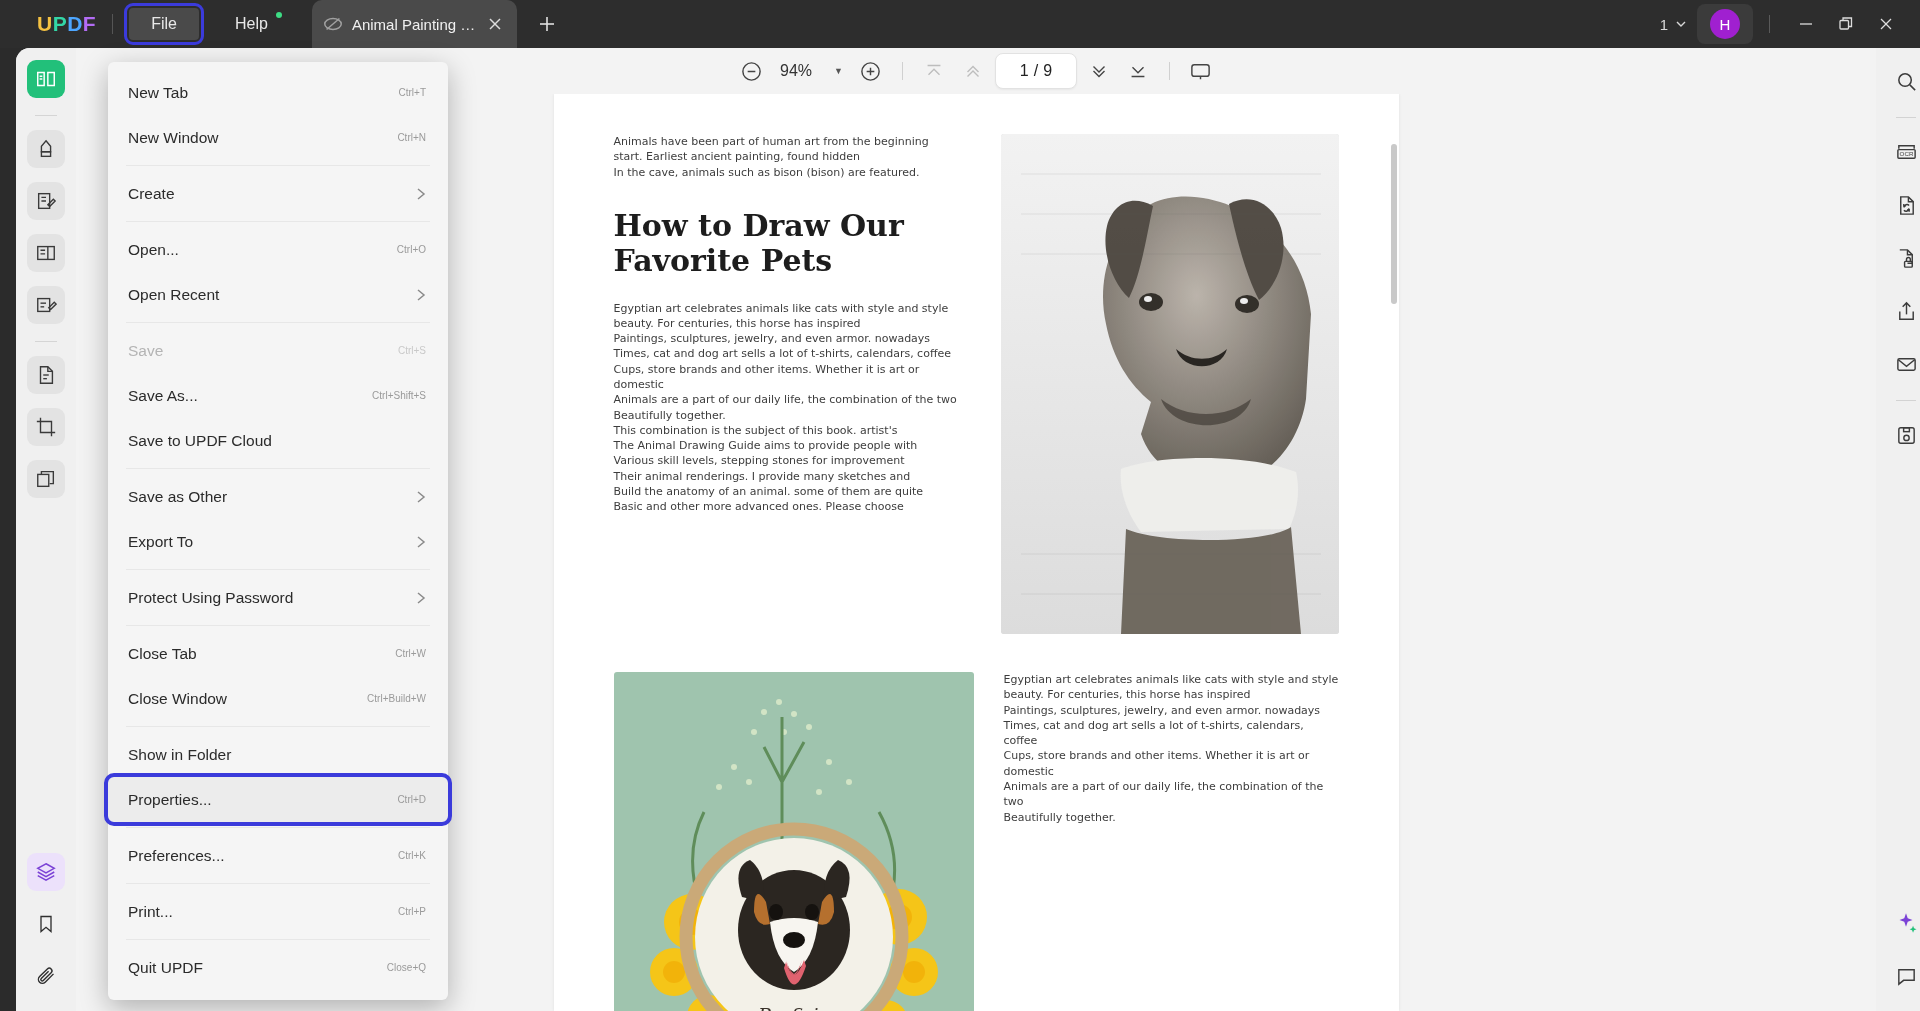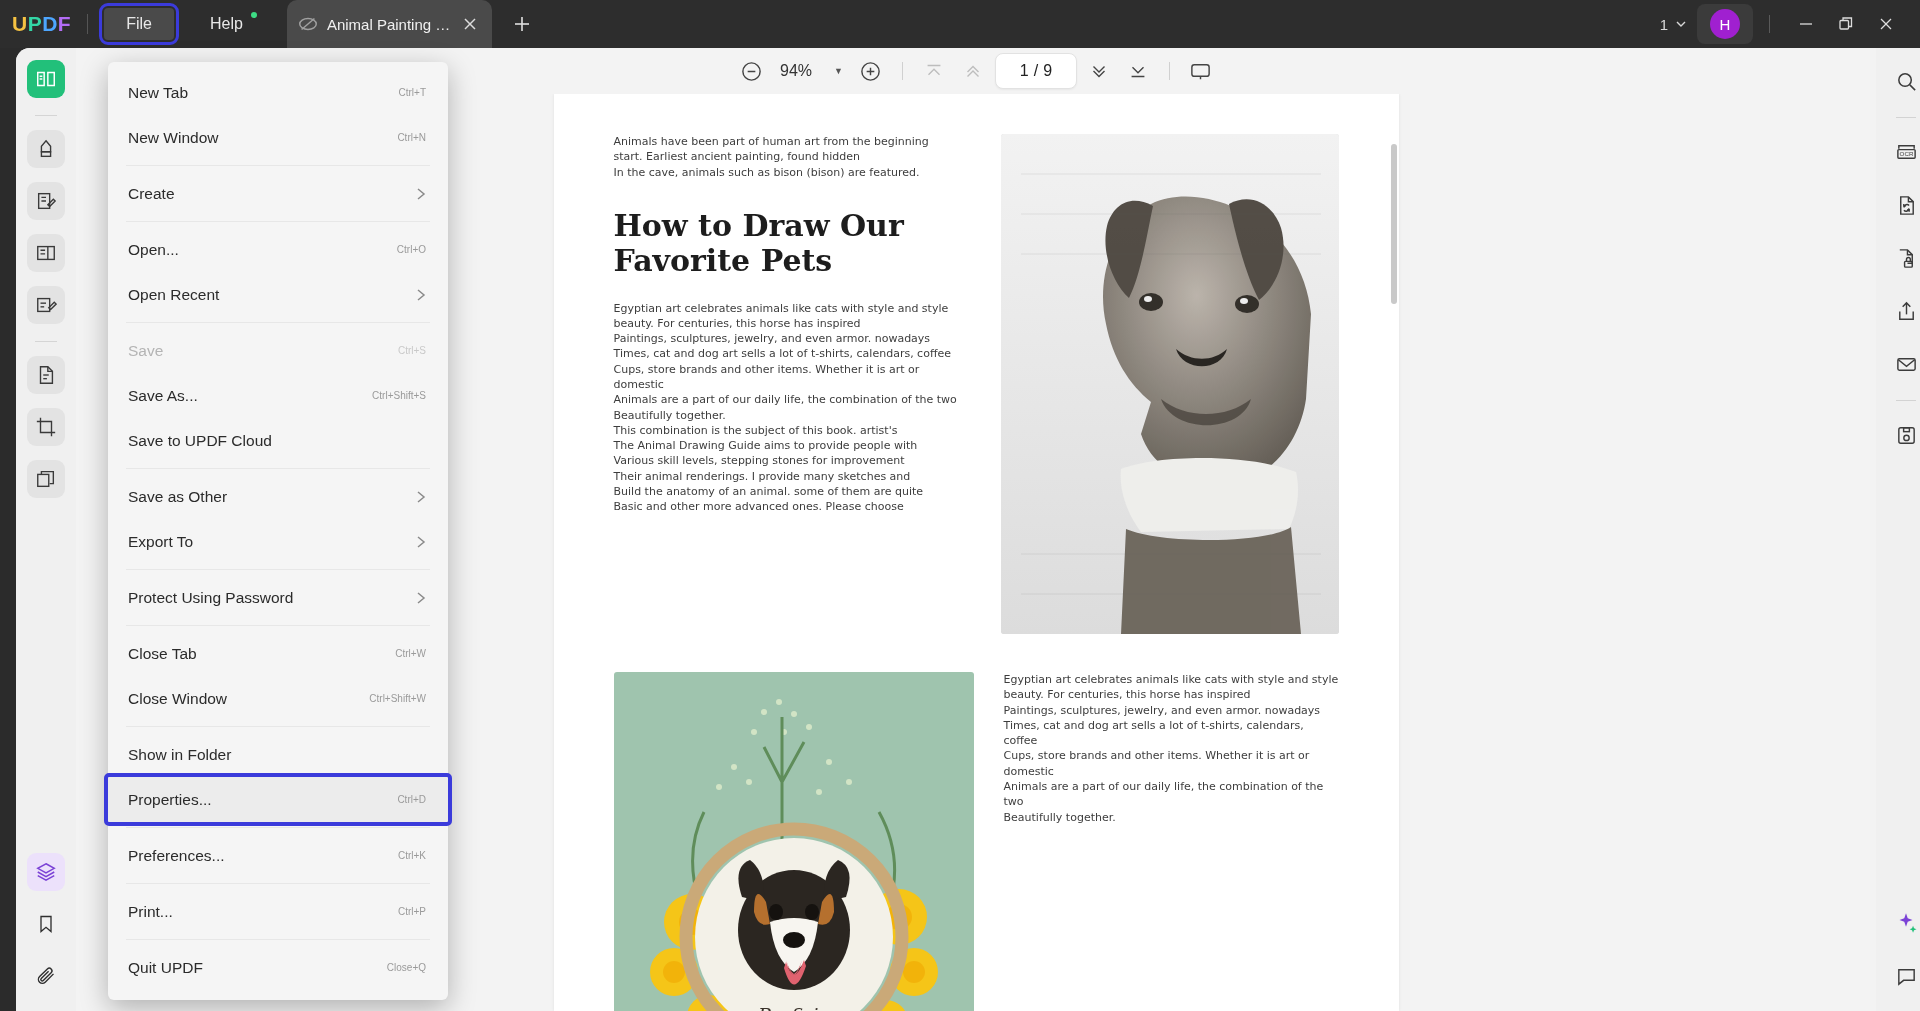--- a/index.html
+++ b/index.html
@@ -9,21 +9,21 @@
     font-family: "Liberation Sans", sans-serif;
     background: #2b2b2b;
   }
   #app { position: relative; width: 1920px; height: 1011px; background: #2b2b2b; }
 
   
   .titlebar {
     position: absolute; top: 0; left: 0; width: 1920px; height: 48px;
     background: #2d2d2d; display: flex; align-items: center;
   }
-  .logo { margin-left: 12px; font-size: 21px; font-weight: bold; letter-spacing: .5px; }
+  .logo { margin-left: 37px; font-size: 21px; font-weight: bold; letter-spacing: .5px; }
   .logo .l1 { color: #f5c242; } .logo .l2 { color: #33d6a6; }
   .logo .l3 { color: #4da6ff; } .logo .l4 { color: #b36cf5; }
   .tb-divider { width: 1px; height: 20px; background: #555; margin: 0 16px; }
   .menu-btn {
     position: relative; height: 32px; padding: 0 22px; display: flex; align-items: center;
     color: #e8e8e8; font-size: 16px; border-radius: 6px; cursor: default;
   }
   .menu-btn.active { background: #4a4a4a; outline: 3px solid #3b3bdb; outline-offset: 2px; border-radius: 4px; }
   .menu-btn .greendot {
     position: absolute; top: 4px; right: 8px; width: 6px; height: 6px;
@@ -125,21 +125,21 @@
   .mi {
     position: relative; height: 45px; display: flex; align-items: center;
     padding: 0 22px 0 20px; font-size: 15.5px; color: #2b2b2b;
   }
   .mi .mlabel { flex: 1; }
   .mi .mkey { font-size: 10px; color: #9a9a9a; }
   .mi .marrow { font-size: 16px; color: #7d7d7d; }
   .mi.disabled .mlabel { color: #b4b4b4; }
   .mi.disabled .mkey { color: #c9c9c9; }
   .msep { height: 1px; background: #e7e7e7; margin: 5px 18px; }
-  .mi.highlight { outline: 4px solid #3b3bdb; outline-offset: 0px; background: #ececec; border-radius: 1px; }
+  .mi.highlight { outline: 4px solid #3b3bdb; outline-offset: 0px; background: #ececec; border-radius: 6px; }
 
   svg { display: block; }
 </style>
 </head>
 <body>
 
 <div id="app">
 
   <div class="titlebar">
     <div class="logo"><span class="l1">U</span><span class="l2">P</span><span class="l3">D</span><span class="l4">F</span></div>
@@ -623,21 +623,21 @@
           </svg>
         </span>
       </div>
       <div class="msep"></div>
       <div class="mi">
         <span class="mlabel">Close Tab</span>
         <span class="mkey">Ctrl+W</span>
       </div>
       <div class="mi">
         <span class="mlabel">Close Window</span>
-        <span class="mkey">Ctrl+Shift+W</span>
+        <span class="mkey">Ctrl+Build+W</span>
       </div>
       <div class="msep"></div>
       <div class="mi">
         <span class="mlabel">Show in Folder</span>
       </div>
       <div class="mi highlight">
         <span class="mlabel">Properties...</span>
         <span class="mkey">Ctrl+D</span>
       </div>
       <div class="msep"></div>

